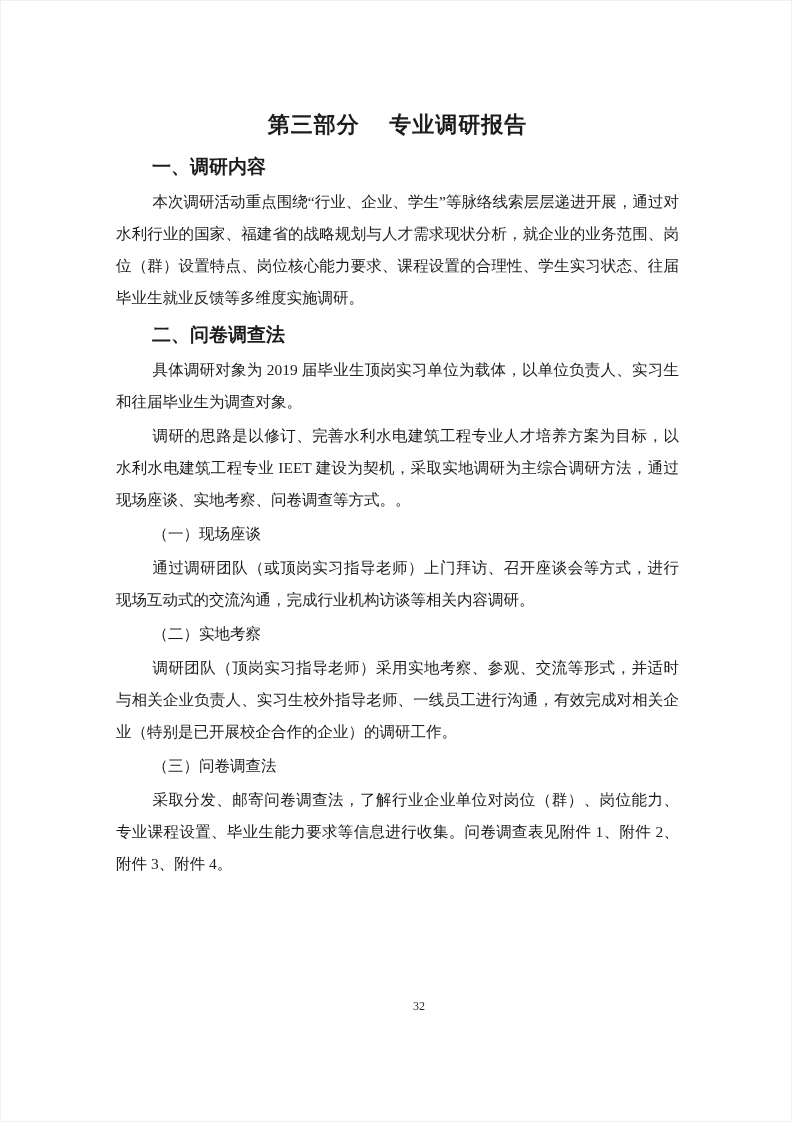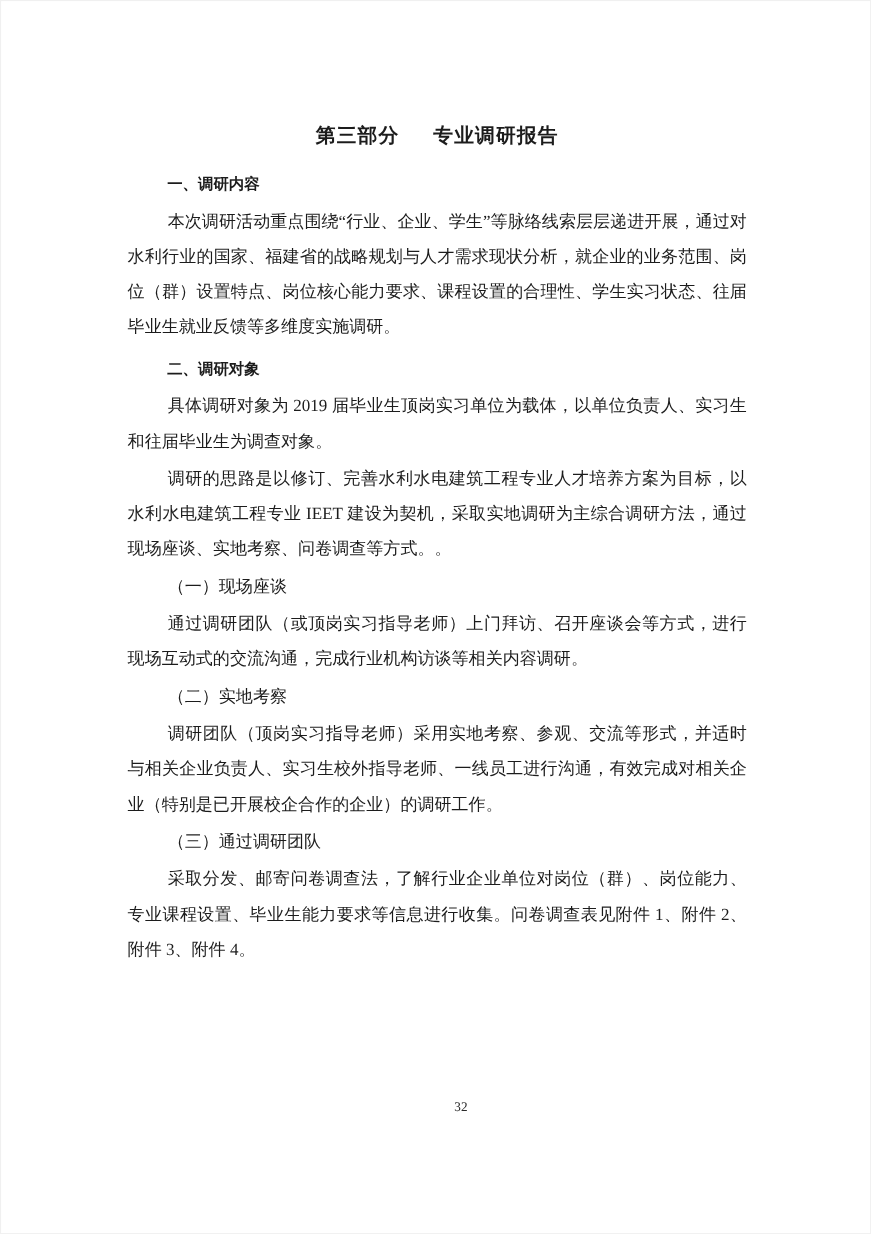--- a/index.html
+++ b/index.html
@@ -17,33 +17,33 @@
     overflow: hidden;
     color: #1c1c1c;
   }
   .content {
     position: absolute;
     top: 106px;
     left: 113px;
     width: 567px;
   }
   .doc-title {
-    font-family: Liberation Mono, monospace;
+    font-family: Liberation Serif, serif;
     font-weight: 700;
-    font-size: 18px;
+    font-size: 22px;
     line-height: 36px;
     text-align: center;
     letter-spacing: 1px;
     margin: 0 0 8px 0;
     white-space: pre-wrap;
   }
   .section-heading {
     font-family: "Liberation Sans", "DejaVu Sans", sans-serif;
     font-weight: 700;
-    font-size: 14px;
+    font-size: 19px;
     line-height: 32px;
     padding-left: 38px;
     margin: 5px 0 3px 0;
   }
   .paragraph {
     font-family: "Liberation Serif", "DejaVu Serif", serif;
     font-size: 15.5px;
     line-height: 32px;
     text-align: justify;
     text-indent: 2.35em;
@@ -71,29 +71,29 @@
 </head>
 <body>
 
 <div class="page">
   <div class="content">
     <div class="doc-title">第三部分　 专业调研报告</div>
 
     <div class="section-heading">一、调研内容</div>
     <p class="paragraph">本次调研活动重点围绕“行业、企业、学生”等脉络线索层层递进开展，通过对水利行业的国家、福建省的战略规划与人才需求现状分析，就企业的业务范围、岗位（群）设置特点、岗位核心能力要求、课程设置的合理性、学生实习状态、往届毕业生就业反馈等多维度实施调研。</p>
 
-    <div class="section-heading">二、调研对象</div>
+    <div class="section-heading">二、问卷调查法</div>
     <p class="paragraph">具体调研对象为 2019 届毕业生顶岗实习单位为载体，以单位负责人、实习生和往届毕业生为调查对象。</p>
 
     <p class="paragraph">调研的思路是以修订、完善水利水电建筑工程专业人才培养方案为目标，以水利水电建筑工程专业 IEET 建设为契机，采取实地调研为主综合调研方法，通过现场座谈、实地考察、问卷调查等方式。。</p>
 
     <div class="subsection-heading">（一）现场座谈</div>
     <p class="paragraph">通过调研团队（或顶岗实习指导老师）上门拜访、召开座谈会等方式，进行现场互动式的交流沟通，完成行业机构访谈等相关内容调研。</p>
 
     <div class="subsection-heading">（二）实地考察</div>
     <p class="paragraph">调研团队（顶岗实习指导老师）采用实地考察、参观、交流等形式，并适时与相关企业负责人、实习生校外指导老师、一线员工进行沟通，有效完成对相关企业（特别是已开展校企合作的企业）的调研工作。</p>
 
-    <div class="subsection-heading">（三）通过调研团队</div>
+    <div class="subsection-heading">（三）问卷调查法</div>
     <p class="paragraph">采取分发、邮寄问卷调查法，了解行业企业单位对岗位（群）、岗位能力、专业课程设置、毕业生能力要求等信息进行收集。问卷调查表见附件 1、附件 2、附件 3、附件 4。</p>
   </div>
 
   <div class="page-footer">32</div>
 </div>
 
 </body></html>

